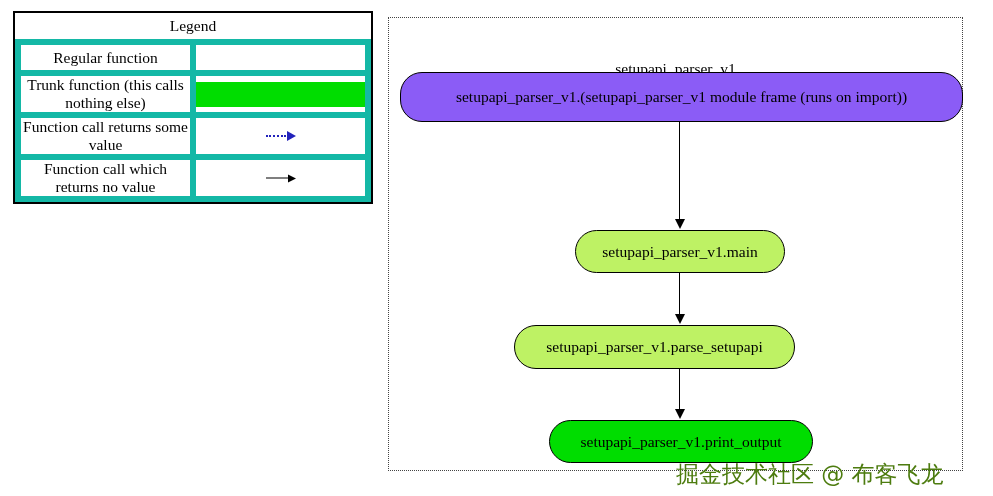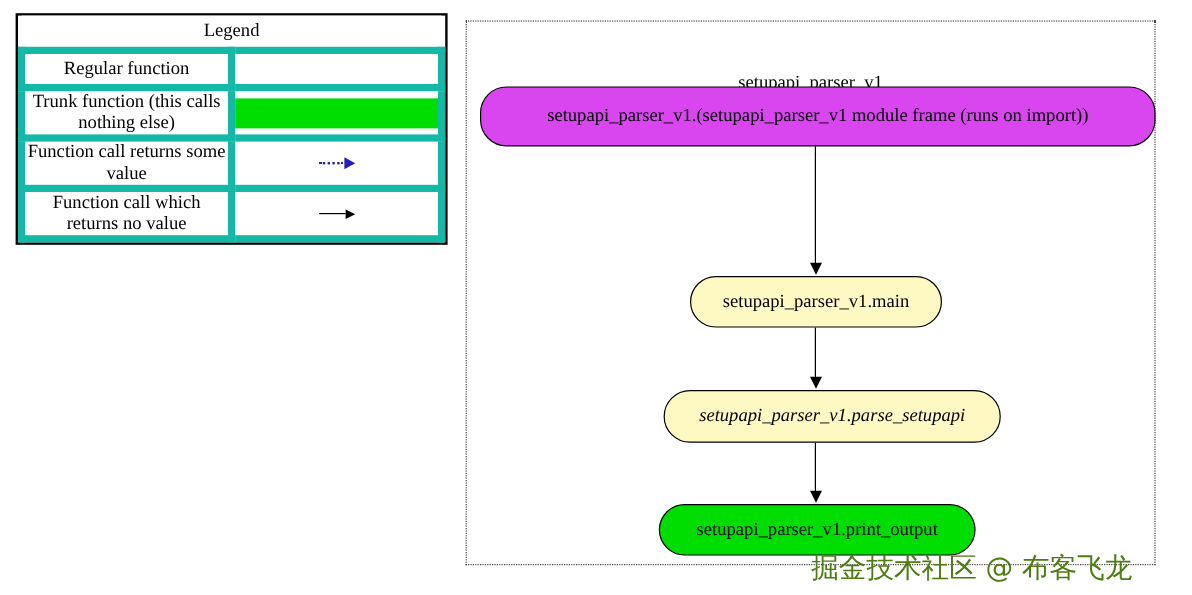--- a/index.html
+++ b/index.html
@@ -135,49 +135,48 @@
     font-size: 15.5px;
     line-height: 18px;
     margin-top: 12px;
   }
 
   .node {
     position: absolute;
     box-sizing: border-box;
     border: 1.4px solid #000000;
     border-radius: 22px;
-    background: #fef9c3;
+    background: #bef264;
     display: flex;
     align-items: center;
     justify-content: center;
     font-size: 15.5px;
     white-space: nowrap;
     overflow: hidden;
   }
-  .node.trunk { background: #d946ef; }
+  .node.trunk { background: #8b5cf6; }
   .node.leaf  { background: #00dd00; }
 
   #node-module {
     left: 400px;
     top: 72px;
     width: 563px;
     height: 50px;
   }
   #node-main {
     left: 575px;
     top: 230px;
     width: 210px;
     height: 43px;
   }
   #node-parse {
-    left: 553px;
+    left: 514px;
     top: 325px;
     width: 281px;
     height: 44px;
-    font-style: italic;
   }
   #node-print {
     left: 549px;
     top: 420px;
     width: 264px;
     height: 43px;
   }
 
   
   .edge {

